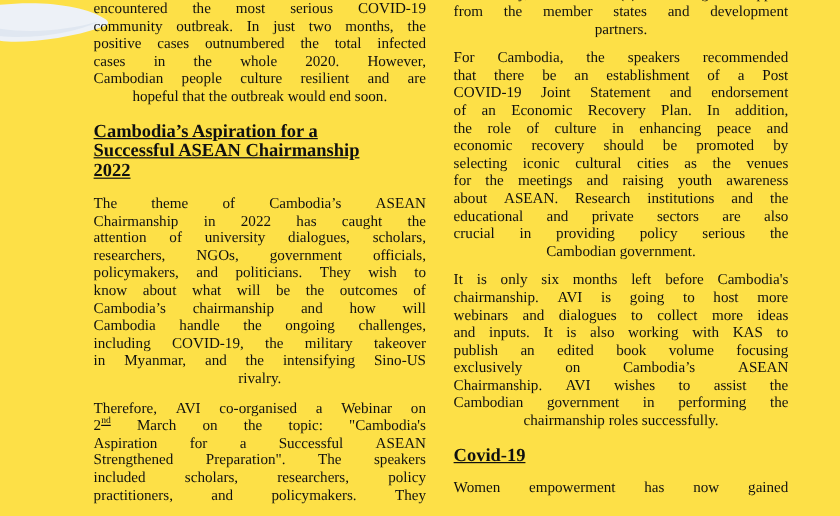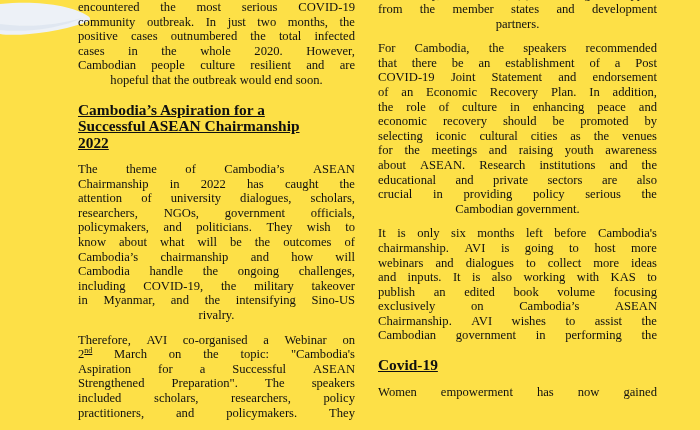--- a/index.html
+++ b/index.html
@@ -395,20 +395,21 @@
           <span>assist</span>
           <span>the</span>
         </div>
         <div class="line just">
           <span>Cambodian</span>
           <span>government</span>
           <span>in</span>
           <span>performing</span>
           <span>the</span>
         </div>
+        <div class="line lastline">chairmanship roles successfully.</div>
       </div>
       <div class="heading">
         <div class="hline">Covid-19</div>
       </div>
       <div class="para">
         <div class="line just">
           <span>Women</span>
           <span>empowerment</span>
           <span>has</span>
           <span>now</span>

